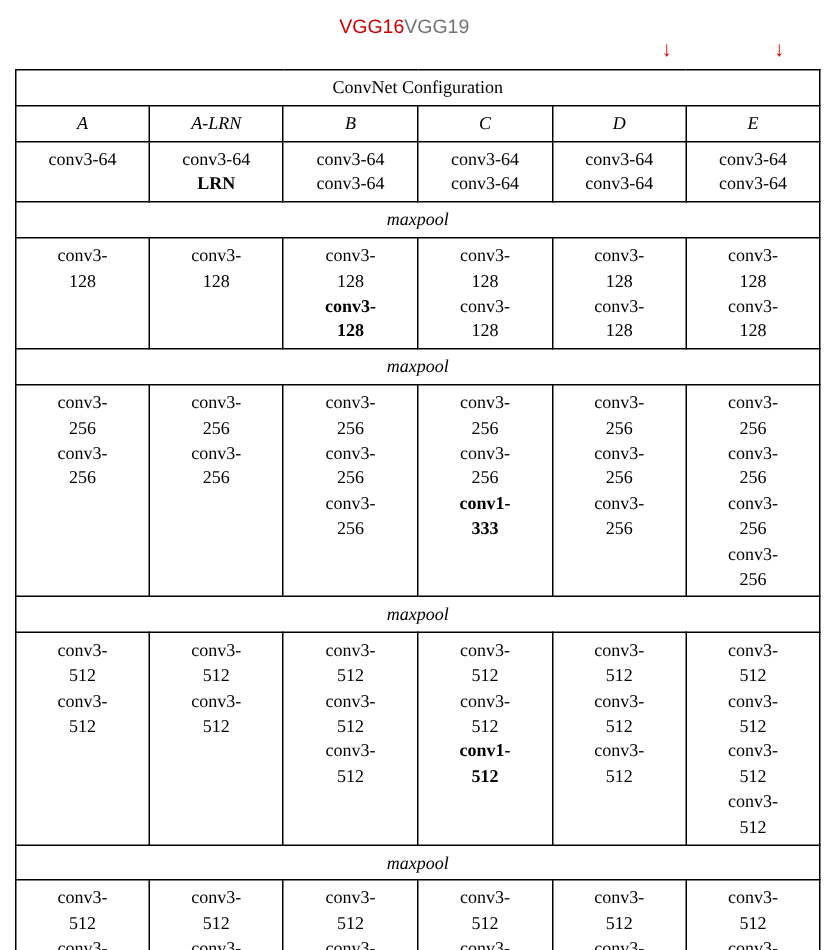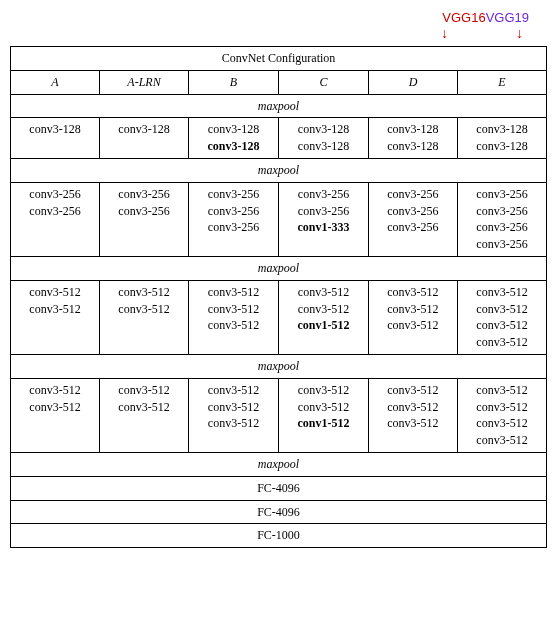--- a/index.html
+++ b/index.html
@@ -13,21 +13,21 @@
       padding: 10px;
     }
 
     table.main-table {
       border-collapse: collapse;
       width: 100%;
       border: 1px solid #000;
     }
     table.main-table td, table.main-table th {
       border: 1px solid #000;
-      padding: 3px 4px;
+      padding: 3px 21px;
       text-align: center;
       vertical-align: top;
       line-height: 1.4;
     }
     .title-row td {
       text-align: center;
       font-weight: normal;
       border-bottom: 1px solid #000;
     }
     .header-row td {
@@ -37,23 +37,23 @@
     }
     .weight-row td {
       text-align: center;
       vertical-align: top;
     }
   </style>
 </head>
 <body>
 
 <div style="position:relative; margin-bottom:4px;">
-  <div style="display:flex; justify-content:flex-end; padding-right:18px;">
+  <div style="display:flex; justify-content:center; padding-right:18px;">
     <span style="color:#cc0000; font-family:Arial,sans-serif; font-size:13px;">VGG16</span>
-    <span style="color:#6d28d9; font-family:Arial,sans-serif; font-size:13px;">VGG19</span>
+    <span style="color:#737373; font-family:Arial,sans-serif; font-size:13px;">VGG19</span>
   </div>
   <div style="display:flex; justify-content:flex-end; gap:68px; padding-right:24px; margin-top:1px;">
     <span style="color:#cc0000; font-size:14px;">↓</span>
     <span style="color:#cc0000; font-size:14px;">↓</span>
   </div>
 </div>
 
 <table class="main-table">
 
   <tbody>
@@ -65,20 +65,28 @@
     <td style="font-style:italic;">A</td>
     <td style="">A-LRN</td>
     <td style="font-style:italic;">B</td>
     <td style="font-style:italic;">C</td>
     <td style="font-style:italic;">D</td>
     <td style="font-style:italic;">E</td>
   </tr>
 
 
 
+  <tr>
+    <td>conv3-64</td>
+    <td>conv3-64<br><strong>LRN</strong></td>
+    <td>conv3-64<br>conv3-64</td>
+    <td>conv3-64<br>conv3-64</td>
+    <td>conv3-64<br>conv3-64</td>
+    <td>conv3-64<br>conv3-64</td>
+  </tr>
   <tr>
     <td colspan="6" style="font-style:italic; text-align:center;">maxpool</td>
   </tr>
 
   <tr>
     <td>conv3-128</td>
     <td>conv3-128</td>
     <td>conv3-128<br><strong>conv3-128</strong></td>
     <td>conv3-128<br>conv3-128</td>
     <td>conv3-128<br>conv3-128</td>

